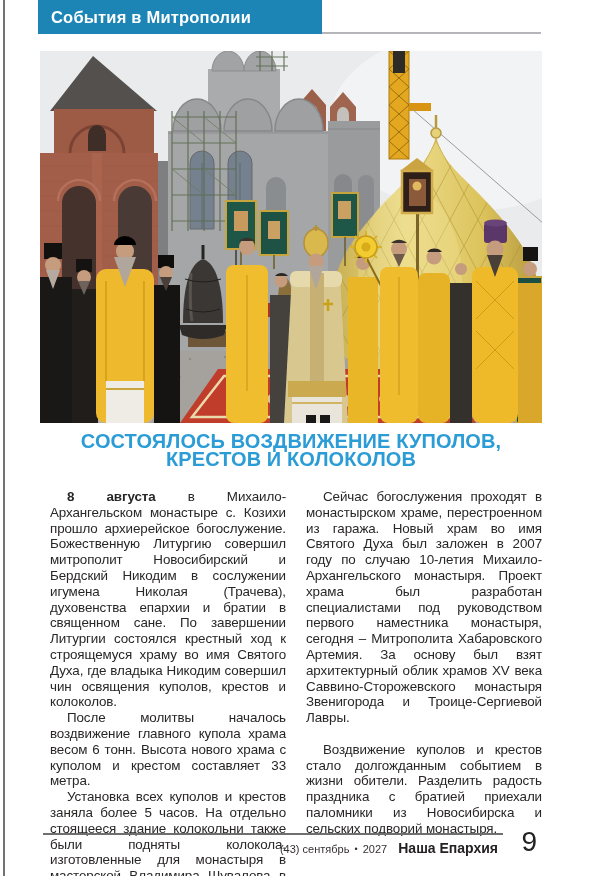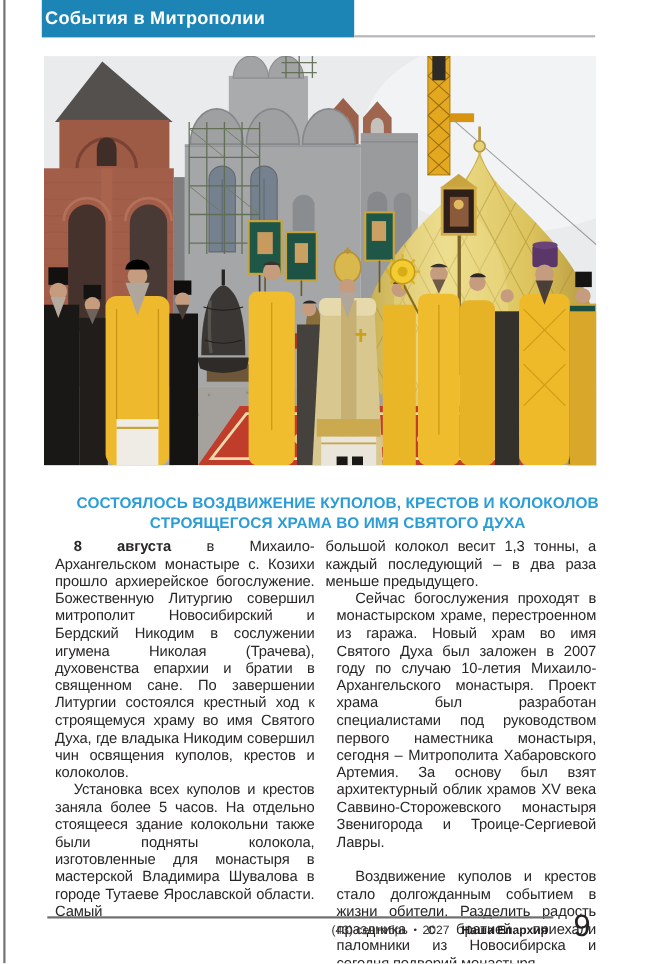--- a/index.html
+++ b/index.html
@@ -3,45 +3,45 @@
 <meta charset="utf-8">
 <style>
   html,body{margin:0;padding:0;background:#ffffff;}
   .page{
     position:relative;width:606px;height:876px;background:#ffffff;
     font-family:"Liberation Sans",sans-serif;overflow:hidden;
   }
   .scan-edge{position:absolute;left:3px;top:0;width:2px;height:876px;background:#4f4f4f;opacity:.8;}
   .band{
     position:absolute;left:38px;top:0;width:284px;height:34px;background:#1d85b5;
-    color:#ffffff;font-size:16.5px;font-weight:700;line-height:35px;padding-left:3px;
+    color:#ffffff;font-size:16.5px;font-weight:700;line-height:35px;padding-left:13px;
     box-sizing:border-box;letter-spacing:.2px;
   }
   .band-rule{position:absolute;left:322px;top:32px;width:219px;height:2px;background:#b4b6b9;}
   .photo{position:absolute;left:40px;top:51px;width:502px;height:372px;margin:0;}
   .photo svg{display:block;}
   .headline{
-    position:absolute;left:40px;top:433px;width:502px;margin:16px;text-align:center;
-    color:#2b9cd6;font-size:14px;line-height:17.5px;font-weight:700;letter-spacing:.1px;
+    position:absolute;left:40px;top:433px;width:502px;margin:0;text-align:center;
+    color:#2b9cd6;font-size:20px;line-height:17.5px;font-weight:700;letter-spacing:.1px;
   }
   .body-columns{
     position:absolute;left:40px;top:489px;width:502px;
     display:grid;grid-template-columns:246px 246px;column-gap:10px;
     color:#29262​6;color:#292626;font-size:13.4px;line-height:15.8px;text-align:justify;
     letter-spacing:-.1px;
   }
   .body-columns p{margin:0;}
   .body-columns p.indent{text-indent:17px;margin-left:10px;}
   .body-columns p.spaced{margin-top:15.8px;}
   .footer-rule{position:absolute;left:43px;top:833px;width:460px;height:1.5px;background:#6f6f6f;}
   .footer-text{
     position:absolute;right:108px;top:840px;white-space:nowrap;text-align:right;
     font-size:11px;color:#34302f;
   }
-  .footer-text .mag{font-weight:700;font-size:11px;margin-left:8px;color:#242122;}
+  .footer-text .mag{font-weight:700;font-size:14px;margin-left:8px;color:#242122;}
   .footer-text .dot{font-size:9px;vertical-align:1px;margin:0 2px;}
   .page-number{
     position:absolute;right:69px;top:826px;font-size:28px;color:#232122;font-weight:400;
   }
 </style>
 </head>
 <body>
 
 <div class="page">
 
@@ -321,32 +321,31 @@
 
         <rect x="478" y="232" width="24" height="140" fill="#d9a82a"></rect>
         <rect x="483" y="196" width="15" height="14" fill="#161412"></rect>
         <circle cx="490" cy="218" r="7" fill="#c59c7e"></circle>
       </g>
     </svg>
   </figure>
 
   <h1 class="headline">
     <span>СОСТОЯЛОСЬ ВОЗДВИЖЕНИЕ КУПОЛОВ, КРЕСТОВ И КОЛОКОЛОВ</span><br>
-    <span>СТРОЯЩЕГОСЯ ХРАМА ВО ИМЯ СВЯТОГО ДУХА</span>
   </h1>
 
   <section class="body-columns">
     <div class="col">
       <p class="indent"><b>8 августа</b><span> в Михаило-Архангельском монастыре с. Козихи прошло архиерейское богослужение. Божественную Литургию совершил митрополит Новосибирский и Бердский Никодим в сослужении игумена Николая (Трачева), духовенства епархии и братии в священном сане. По завершении Литургии состоялся крестный ход к строящемуся храму во имя Святого Духа, где владыка Никодим совершил чин освящения куполов, крестов и колоколов.</span></p>
+      <p class="indent">После молитвы началось воздвижение главного купола храма весом 6 тонн. Высота нового храма с куполом и крестом составляет 33 метра.</p>
       <p class="indent">Установка всех куполов и крестов заняла более 5 часов. На отдельно стоящееся здание колокольни также были подняты колокола, изготовленные для монастыря в мастерской Владимира Шувалова в городе Тутаеве Ярославской области. Самый</p>
     </div>
     <div class="col">
-      <p>большой колокол весит 1,3 тонны, а каждый последующий – в два раза меньше предыдущего.</p>
       <p class="indent">Сейчас богослужения проходят в монастырском храме, перестроенном из гаража. Новый храм во имя Святого Духа был заложен в 2007 году по случаю 10-летия Михаило-Архангельского монастыря. Проект храма был разработан специалистами под руководством первого наместника монастыря, сегодня – Митрополита Хабаровского Артемия. За основу был взят архитектурный облик храмов XV века Саввино-Сторожевского монастыря Звенигорода и Троице-Сергиевой Лавры.</p>
-      <p class="indent spaced">Воздвижение куполов и крестов стало долгожданным событием в жизни обители. Разделить радость праздника с братией приехали паломники из Новосибирска и сегодня подворий монастыря.</p>
+      <p class="indent spaced">Воздвижение куполов и крестов стало долгожданным событием в жизни обители. Разделить радость праздника с братией приехали паломники из Новосибирска и сельских подворий монастыря.</p>
     </div>
   </section>
 
   <div class="footer-rule"></div>
   <div class="footer-text">
     <span>(43) сентябрь</span>
     <span class="dot">•</span>
     <span>2027</span>
     <span class="mag">Наша Епархия</span>
   </div>

